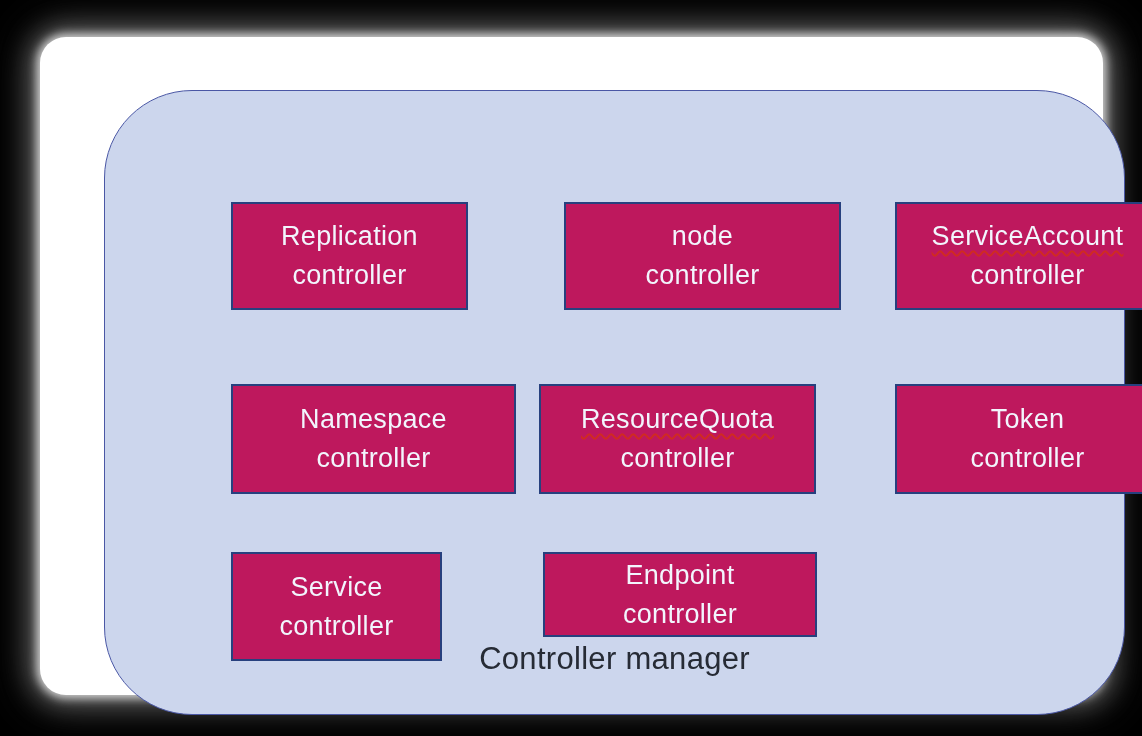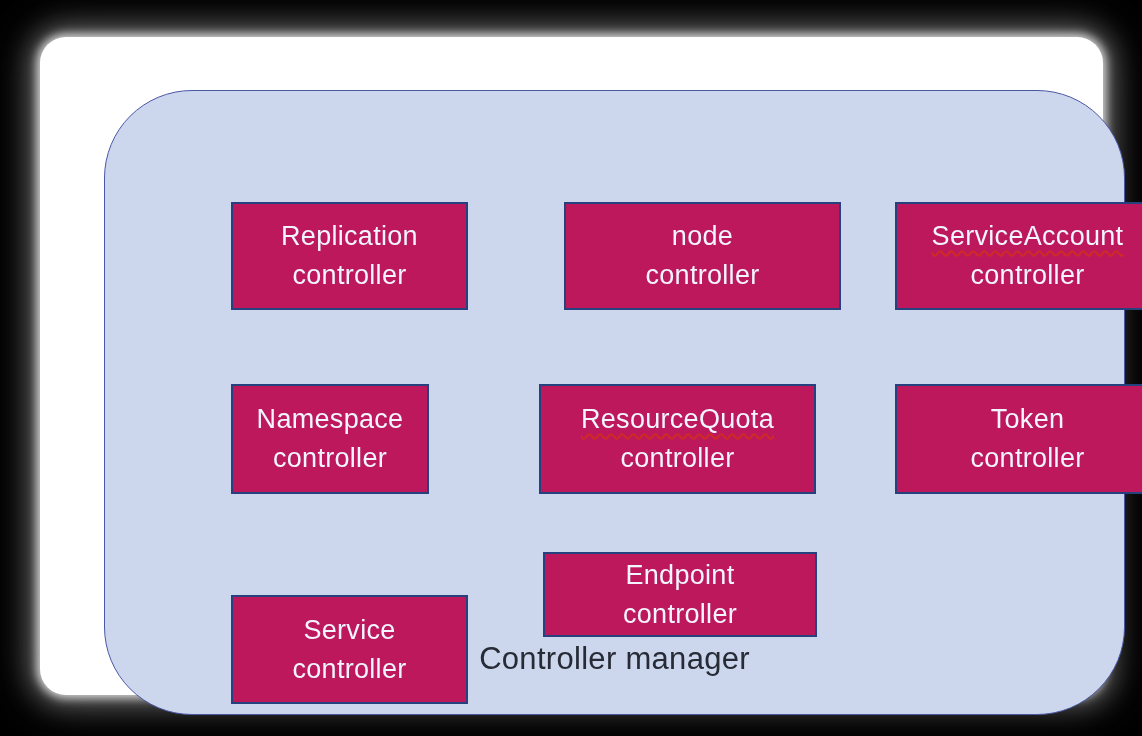--- a/index.html
+++ b/index.html
@@ -53,25 +53,25 @@
     font-size: 27px;
     line-height: 39px;
     text-align: center;
     letter-spacing: 0.3px;
   }
   
   .b1 { left: 126px; top: 111px; width: 237px; height: 108px; }
   .b2 { left: 459px; top: 111px; width: 277px; height: 108px; }
   .b3 { left: 790px; top: 111px; width: 265px; height: 108px; }
   
-  .b4 { left: 126px; top: 293px; width: 198px; height: 110px; }
+  .b4 { left: 126px; top: 293px; width: 285px; height: 110px; }
   .b5 { left: 434px; top: 293px; width: 277px; height: 110px; }
   .b6 { left: 790px; top: 293px; width: 265px; height: 110px; }
   
-  .b7 { left: 126px; top: 461px; width: 237px; height: 109px; margin-top: 43px; }
+  .b7 { left: 126px; top: 461px; width: 211px; height: 109px; }
   .b8 { left: 438px; top: 461px; width: 274px; height: 85px; }
 
   .misspelled {
     text-decoration-line: underline;
     text-decoration-style: wavy;
     text-decoration-color: #d02b20;
     text-decoration-thickness: 2px;
     text-underline-offset: 5px;
   }
   .caption {

